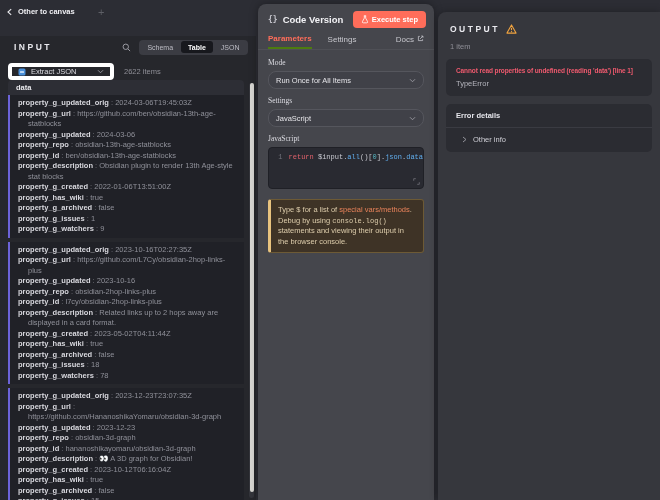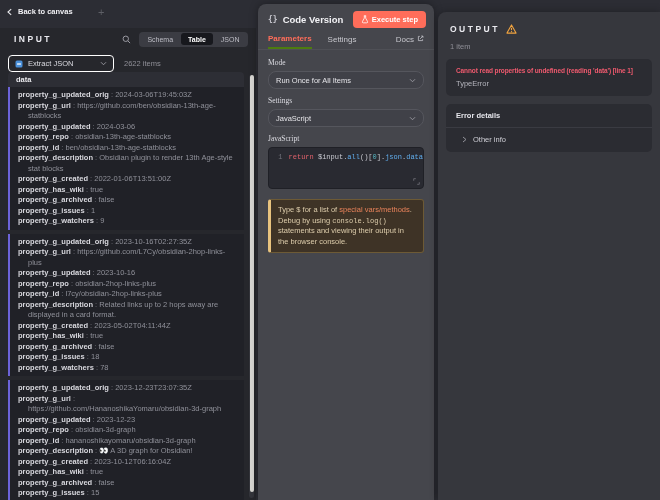--- a/index.html
+++ b/index.html
@@ -5,29 +5,29 @@
   * { margin:0; padding:0; box-sizing:border-box; }
   html,body { width:660px; height:500px; overflow:hidden; }
   body { background:#2c2d34; font-family:"Liberation Sans",sans-serif; position:relative; color:#d8d8de; }
 
   
   .topbar { position:absolute; left:0; top:0; width:100%; height:28px; background:#2c2d34; }
   .back-btn { position:absolute; left:6px; top:7px; display:flex; align-items:center; gap:4px; color:#f0f0f4; font-size:7.5px; font-weight:bold; cursor:pointer; }
   .canvas-plus { position:absolute; left:98px; top:6px; color:#5e5f66; font-size:11px; }
 
   
-  .input-panel { position:absolute; left:0; top:28px; width:256px; bottom:0; background:#26272c; }
+  .input-panel { position:absolute; left:0; top:36px; width:256px; bottom:0; background:#26272c; }
   .input-head { position:relative; height:22px; display:flex; align-items:center; padding:0 8px 0 14px; }
   .panel-title { font-size:8.5px; font-weight:bold; letter-spacing:2.5px; color:#eaeaef; }
   .input-search { margin-left:auto; margin-right:8px; display:flex; align-items:center; }
   .tabgroup { display:flex; background:#3b3c43; border-radius:4px; padding:1.5px; gap:1px; }
   .tab-sm { font-size:7px; color:#bdbdc5; padding:2.5px 7px; border-radius:3px; cursor:pointer; }
   .tab-sm.active { background:#17181d; color:#ffffff; font-weight:bold; }
   .source-row { display:flex; align-items:center; padding:5px 8px 4px 8px; gap:10px; }
-  .source-select { display:flex; align-items:center; gap:5px; width:106px; height:17px; border:1px solid #ffffff; border-radius:4px; padding:0 6px; cursor:pointer; }
+  .source-select { display:flex; align-items:center; gap:5px; width:106px; height:17px; border:4px solid #ffffff; border-radius:4px; padding:0 6px; cursor:pointer; }
   .source-select .lbl { font-size:7.5px; color:#dcdce2; flex:1; white-space:nowrap; overflow:hidden; }
   .items-count { font-size:7.5px; color:#8f8f97; }
   .table-wrap { position:absolute; left:8px; right:12px; top:44px; bottom:0; overflow:hidden; }
   .thead { background:#2d2e35; border-radius:4px 4px 0 0; font-size:7.5px; font-weight:bold; color:#e8e8ec; padding:3px 8px; }
   .group { background:#202127; border-left:2px solid #6c63d8; padding:3px 0; margin-bottom:4px; }
   .trow { font-size:7.5px; line-height:10.5px; padding:0 8px 0 18px; text-indent:-10px; color:#8f9099; overflow-wrap:anywhere; }
   .trow .k { font-weight:bold; color:#d8d8de; }
   .trow .v::before { content:" : "; color:#7c7d85; }
   .input-scrollbar { position:absolute; right:2px; top:47px; bottom:2px; width:5px; background:#34353b; border-radius:3px; }
   .input-scroll-thumb { position:absolute; left:0.5px; top:0; width:4px; bottom:6px; background:#d8d7d3; border-radius:2px; }
@@ -78,21 +78,21 @@
 </head>
 <body>
 
 <div class="topbar">
   <div class="back-btn">
     <span>
       <svg width="8" height="8" viewBox="0 0 10 10">
           <path d="M6.5 1.5 L2.5 5 L6.5 8.5" stroke="#e8e8ec" stroke-width="1.4" fill="none"></path>
         </svg>
     </span>
-    <span>Back to canvas</span>
+    <span>Other to canvas</span>
   </div>
   <span class="canvas-plus">+</span>
 </div>
 
 <div class="input-panel">
   <div class="input-head">
     <span class="panel-title">INPUT</span>
     <span class="input-search">
       <svg width="9" height="9" viewBox="0 0 10 10">
           <circle cx="4.2" cy="4.2" r="3" stroke="#9a9aa2" stroke-width="1.1" fill="none"></circle>

